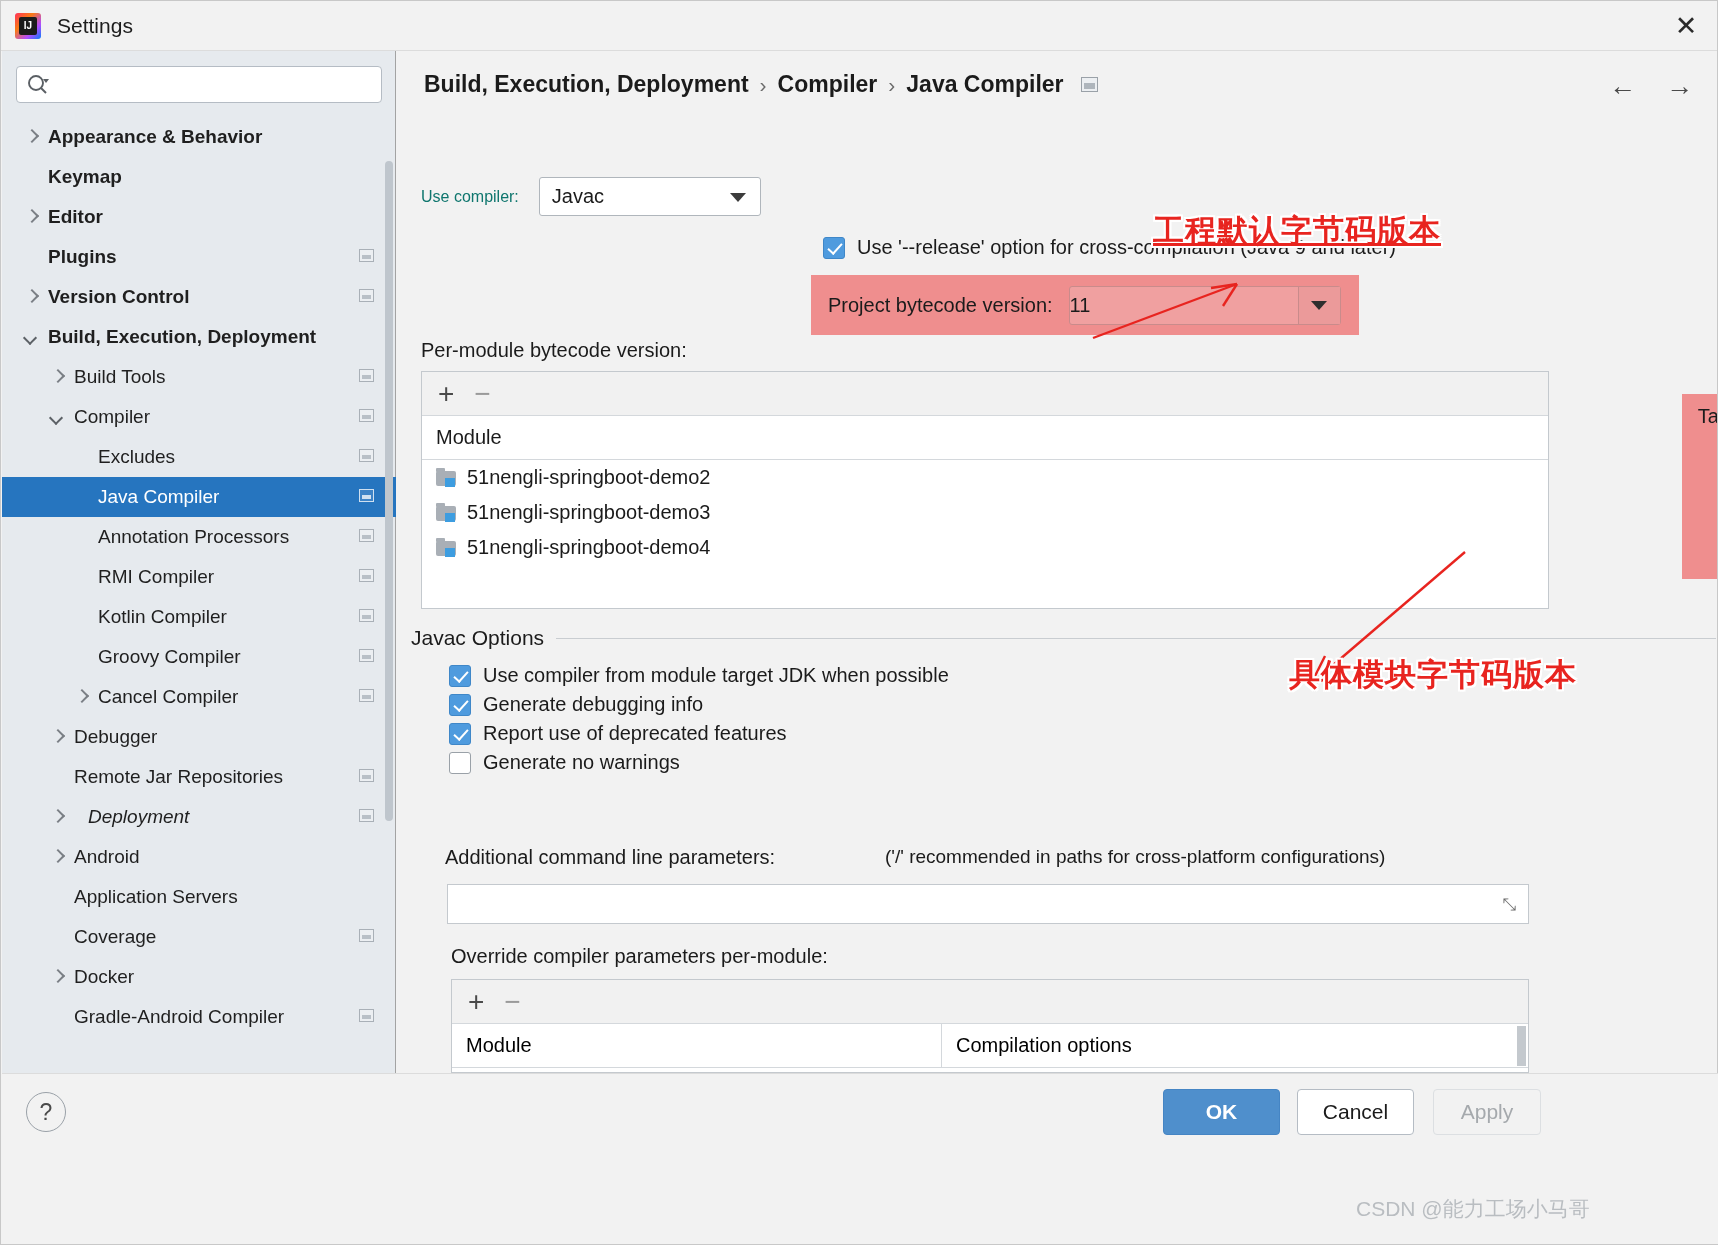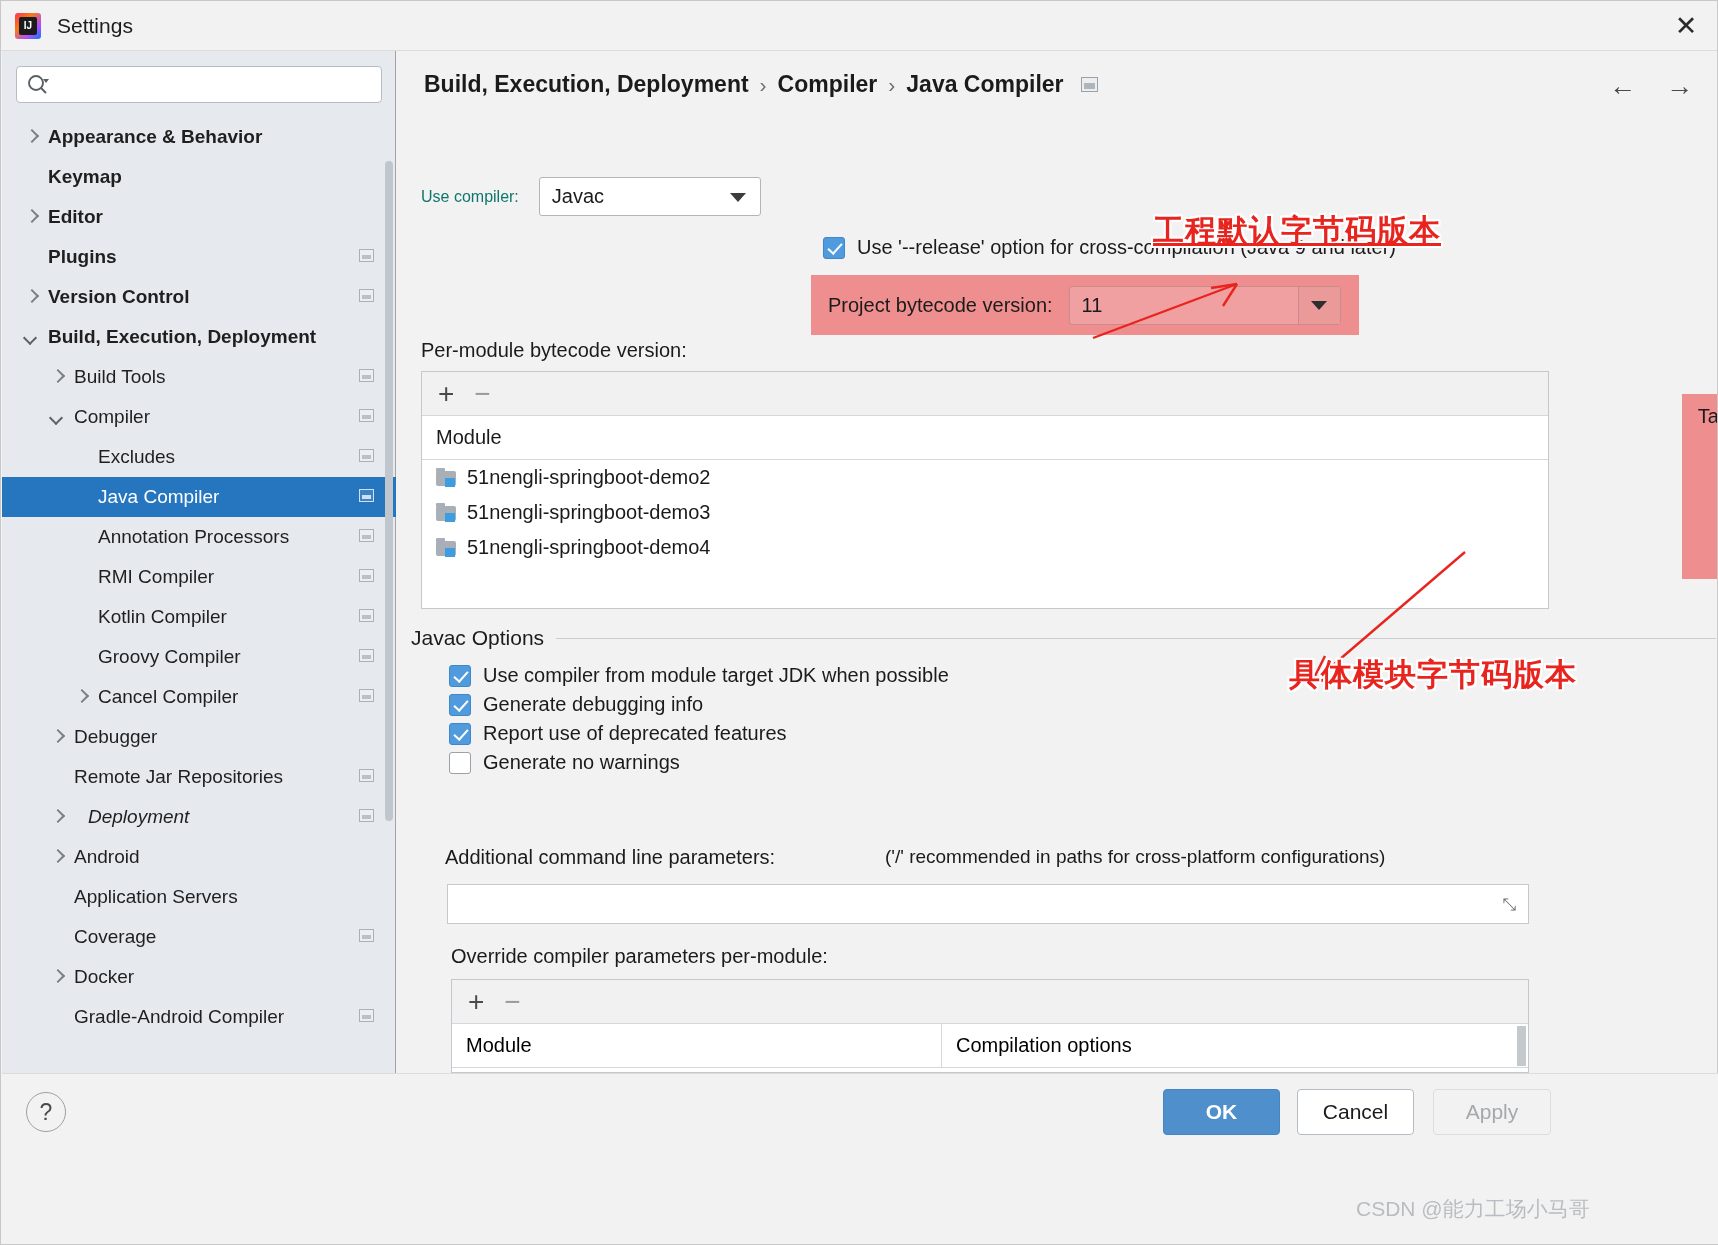--- a/index.html
+++ b/index.html
@@ -143,21 +143,21 @@
   .hl-project {
     position:absolute; left: 414px; top: 224px; width: 548px; height: 60px;
     background: #ef8e8e;
     display:flex; align-items:center;
   }
   .hl-project .plabel { margin-left: 17px; font-size: 20px; color:#1b1b1b; }
   .pcombo {
     margin-left: 16px; width: 272px; height: 39px; background:#f0a0a0;
     border:1px solid #c98b8b; border-radius:3px; display:flex; align-items:center; position:relative;
   }
-  .pcombo .cval { margin-left: 12px; font-size: 20px; color:#1b1b1b; }
+  .pcombo .cval { font-size: 20px; color:#1b1b1b; }
   .pcombo .cbtn {
     position:absolute; right:0; top:0; width: 42px; height: 37px;
     background:#eb9a9a; border-left:1px solid #c98b8b; display:flex; align-items:center; justify-content:center;
   }
   .pcombo .caret2 {
     width:0;height:0;border-left:8px solid transparent;border-right:8px solid transparent;border-top:9px solid #2e2e2e;
   }
 
   .permod-label { position:absolute; left: 24px; top: 288px; font-size: 20px; color:#1b1b1b; }
 
@@ -247,21 +247,21 @@
     display:flex; align-items:center; justify-content:center;
     font-size: 23px; color:#4a4a4a;
   }
   .btn {
     position:absolute; top: 15px; height: 46px; border-radius: 4px;
     display:flex; align-items:center; justify-content:center;
     font-size: 21px;
   }
   .btn-ok { left: 1161px; width: 117px; background:#4f8fcc; color:#fff; font-weight: bold; border:1px solid #4585c4; }
   .btn-cancel { left: 1295px; width: 117px; background:#fff; color:#1b1b1b; border:1px solid #b5bcc4; }
-  .btn-apply { left: 1431px; width: 118px; background:#f2f2f2; color:#a5a9ad; border:1px solid #dcdfe2; }
+  .btn-apply { left: 1431px; width: 108px; background:#f2f2f2; color:#a5a9ad; border:1px solid #dcdfe2; }
   .watermark {
     position:absolute; left: 1355px; top: 1194px;
     font-size: 21px; color:#b9bdc1;
   }
 </style>
 </head>
 <body>
 
 <div id="app">
 

